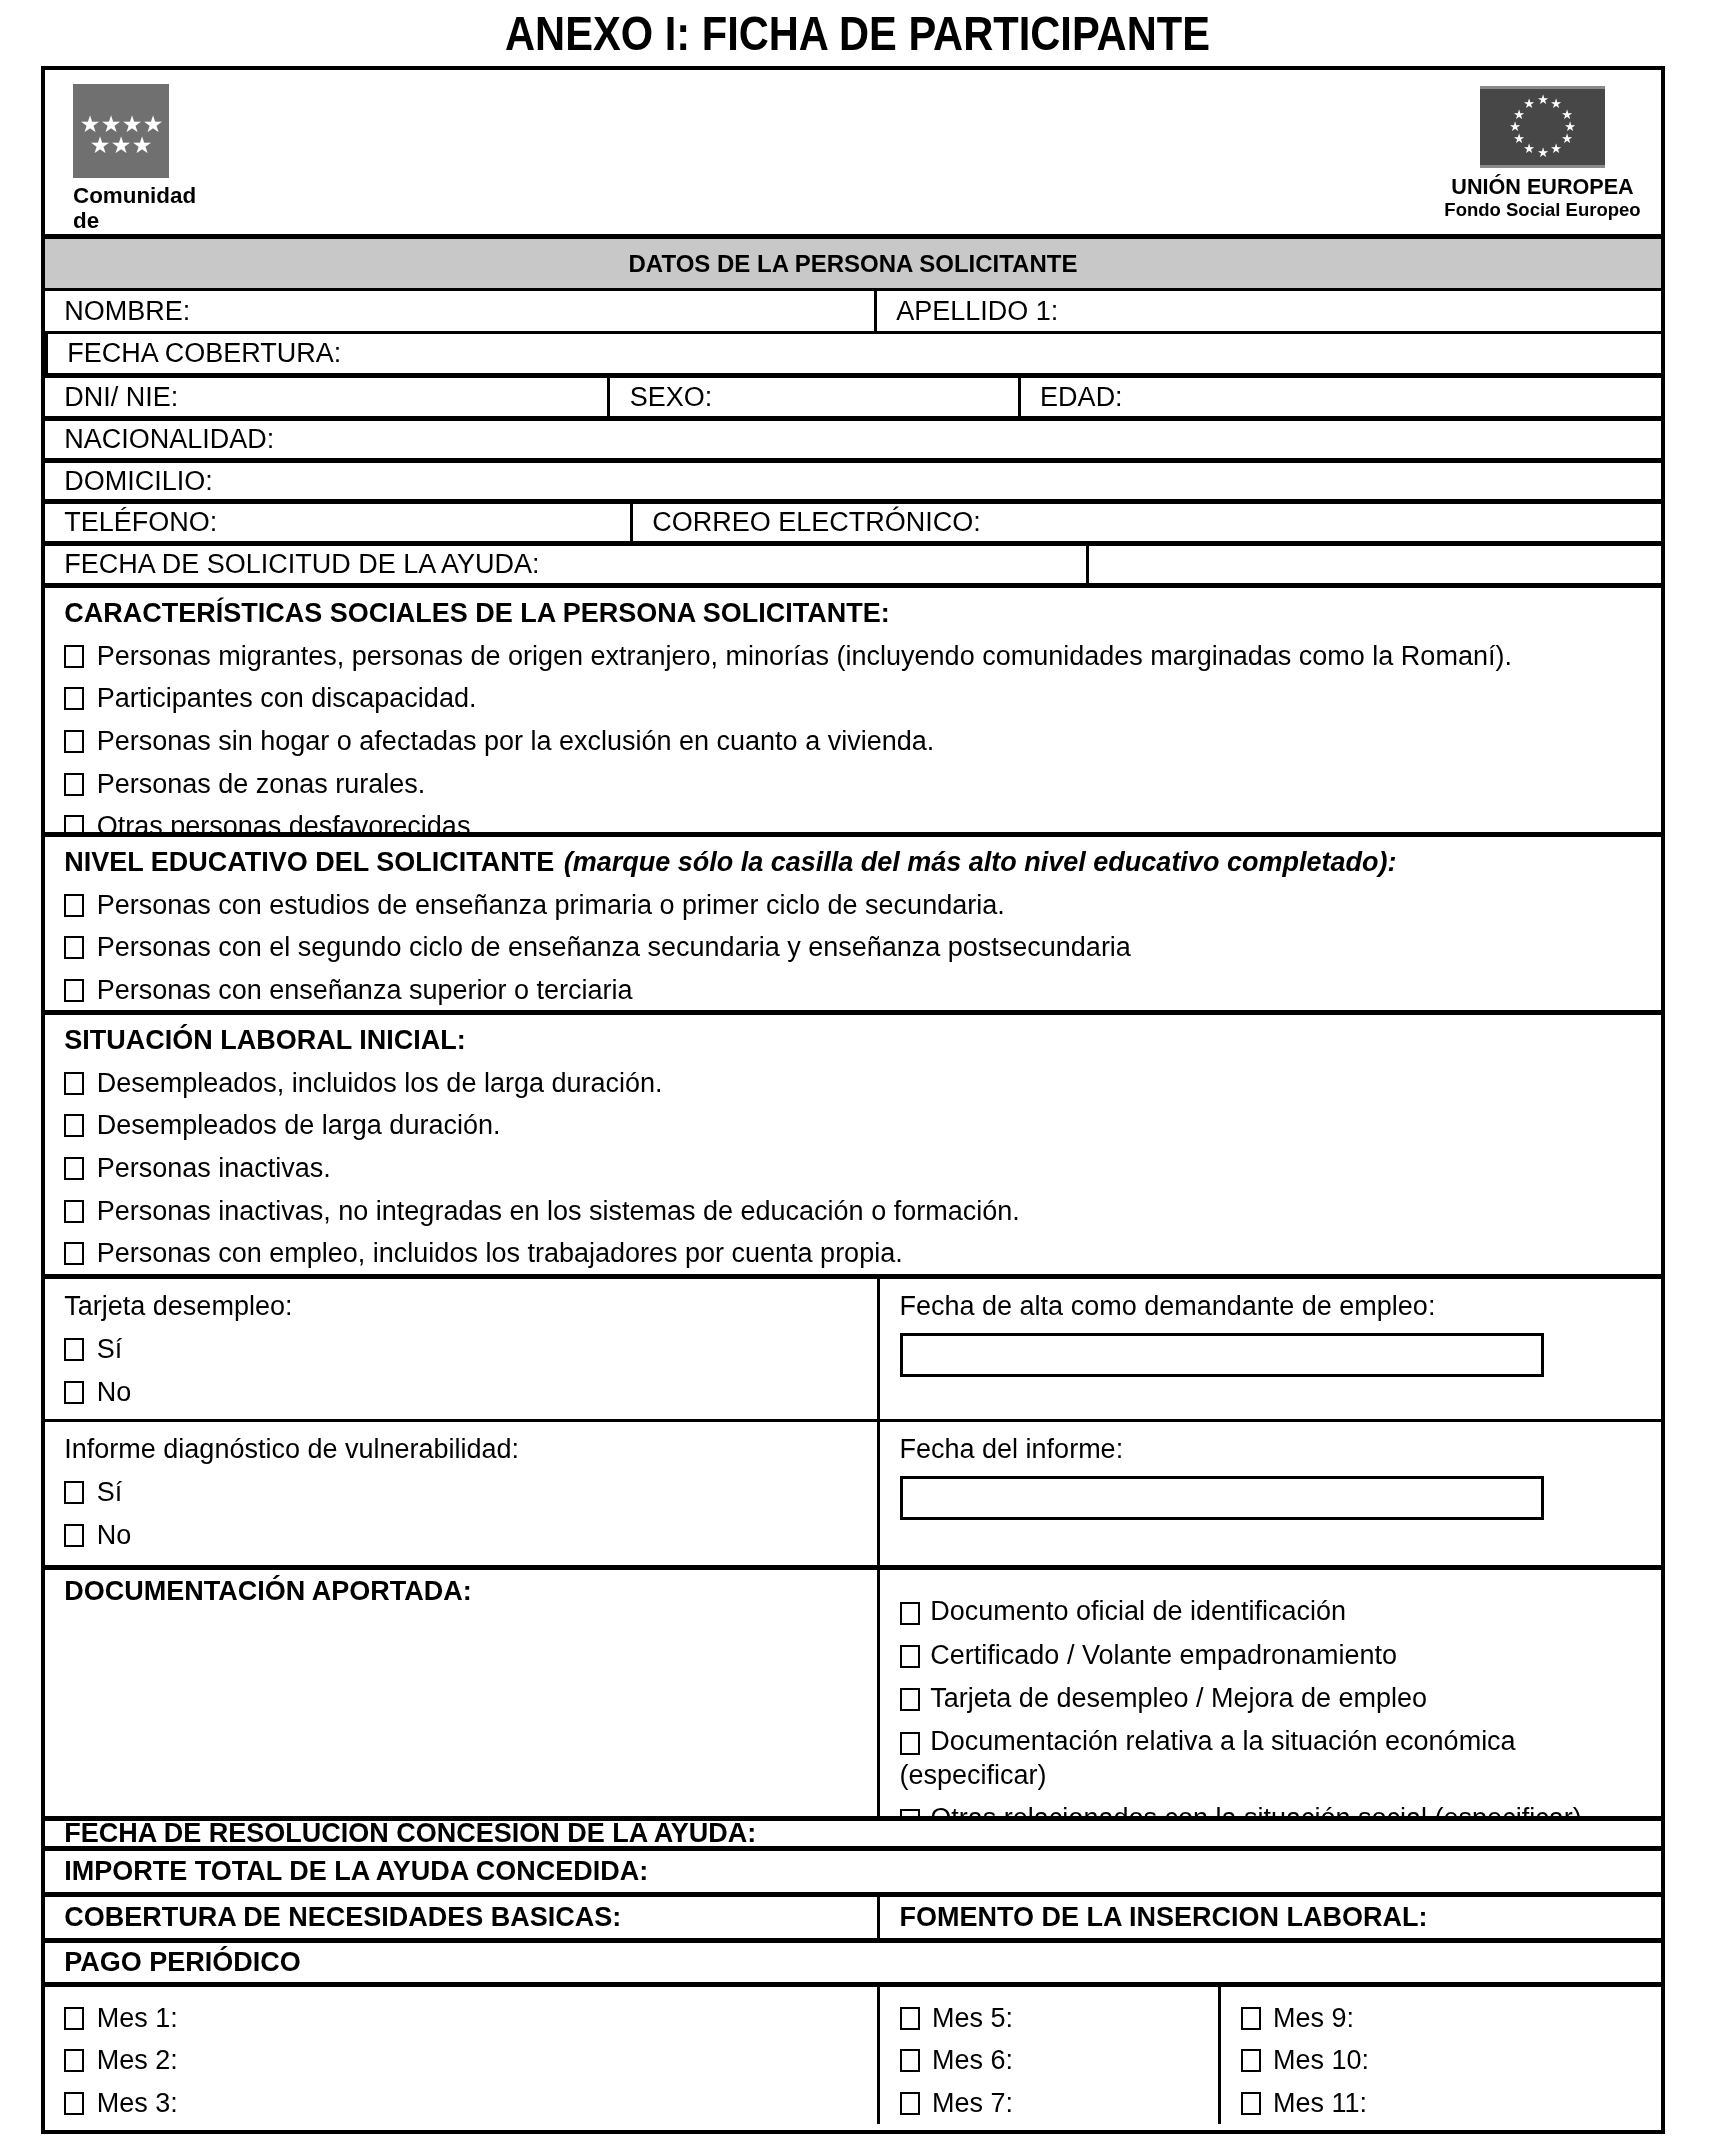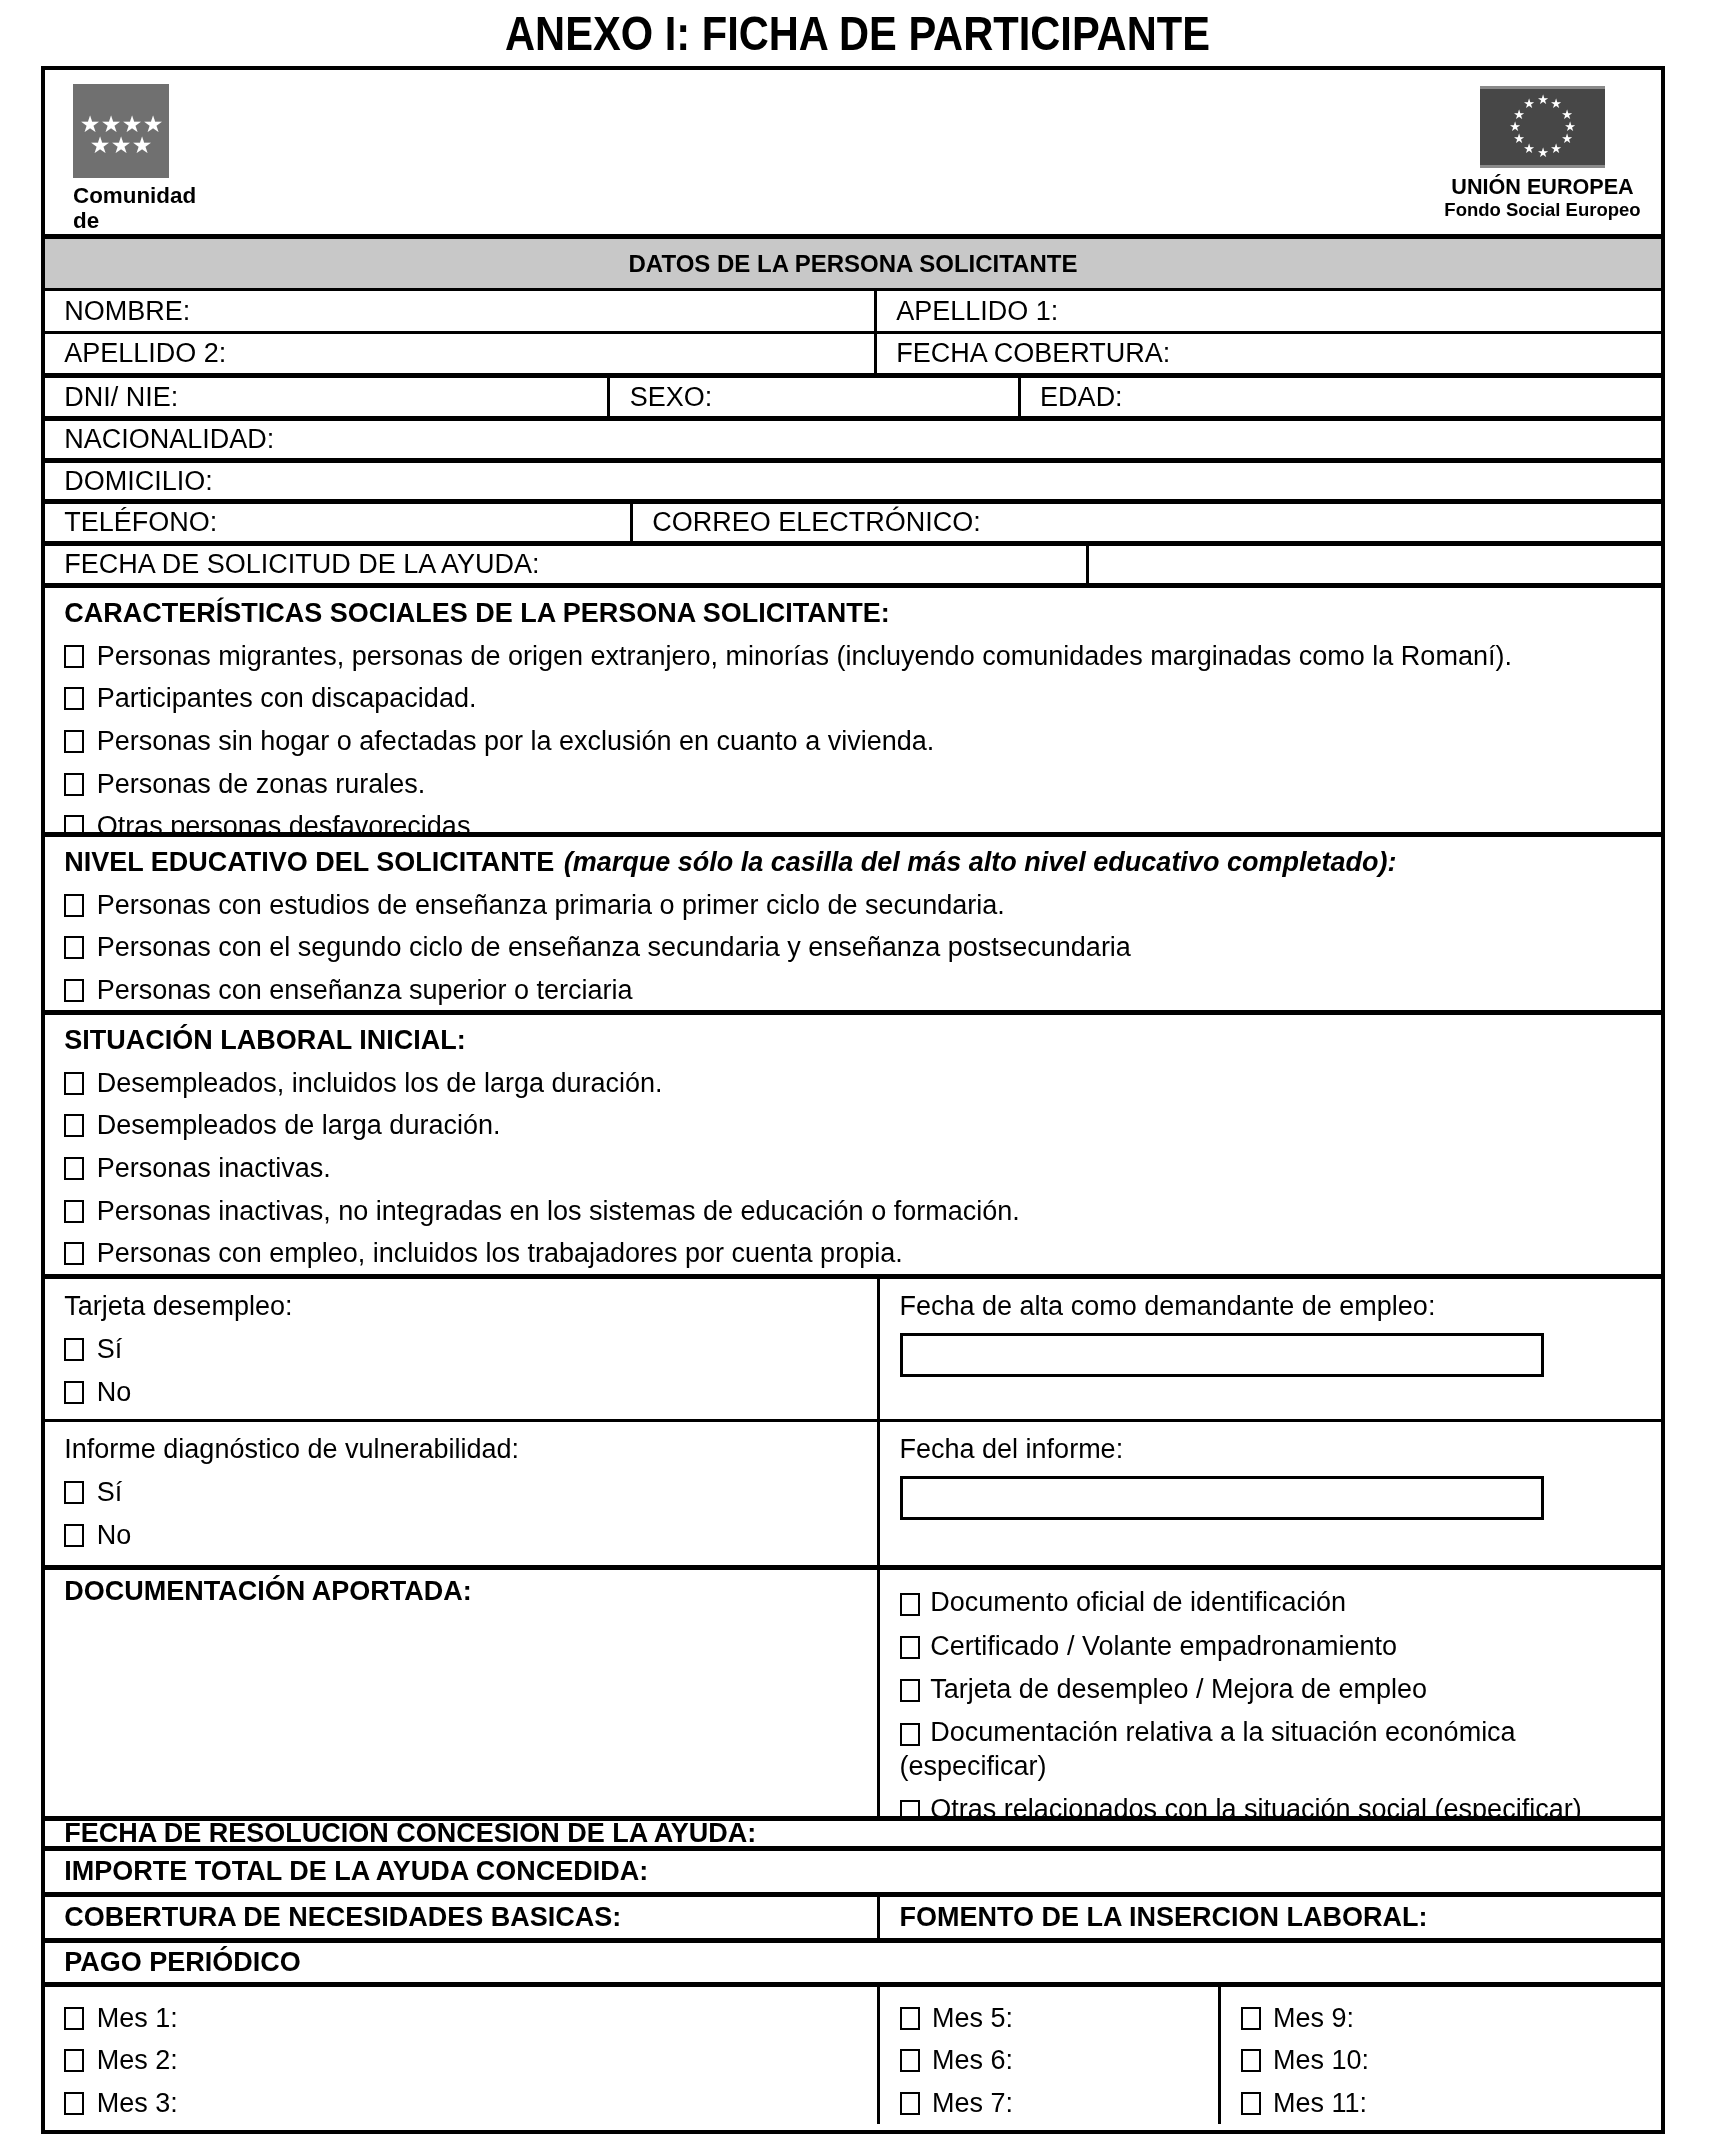--- a/index.html
+++ b/index.html
@@ -108,21 +108,20 @@
 
   <div class="row bt" style="height:43px">
     <div class="cols">
       <div class="cell" style="width:51.3%">NOMBRE:</div>
       <div class="cell bl" style="flex:1">APELLIDO 1:</div>
     </div>
   </div>
 
   <div class="row bt" style="height:42px">
     <div class="cols">
-      <div class="cell" style="width:51.3%">APELLIDO 2:</div>
       <div class="cell bl" style="flex:1">FECHA COBERTURA:</div>
     </div>
   </div>
 
   <div class="row thick" style="height:43px">
     <div class="cols">
       <div class="cell" style="width:34.8%">DNI/ NIE:</div>
       <div class="cell bl" style="width:25.4%">SEXO:</div>
       <div class="cell bl" style="flex:1">EDAD:</div>
     </div>
@@ -264,21 +263,21 @@
         <div class="datebox"></div>
       </div>
     </div>
   </div>
 
   <div class="row thick" style="height:251px">
     <div class="cols">
       <div class="stackcell" style="width:51.5%;padding-top:6.2px">
         <div class="lbl bold">DOCUMENTACIÓN APORTADA:</div>
       </div>
-      <div class="stackcell" style="flex:1;border-left:3.1px solid #000;padding-top:6px">
+      <div class="stackcell" style="flex:1;border-left:3.1px solid #000;padding-top:15px">
         <div class="docitem"><span class="cb"></span><span>Documento oficial de identificación</span></div>
         <div class="docitem"><span class="cb"></span><span>Certificado / Volante empadronamiento</span></div>
         <div class="docitem"><span class="cb"></span><span>Tarjeta de desempleo / Mejora de empleo</span></div>
         <div class="docitem"><span class="cb"></span><span>Documentación relativa a la situación económica (especificar)</span></div>
         <div class="docitem"><span class="cb"></span><span>Otras relacionados con la situación social (especificar)</span></div>
       </div>
     </div>
   </div>
 
   <div class="row thick" style="height:30px">

